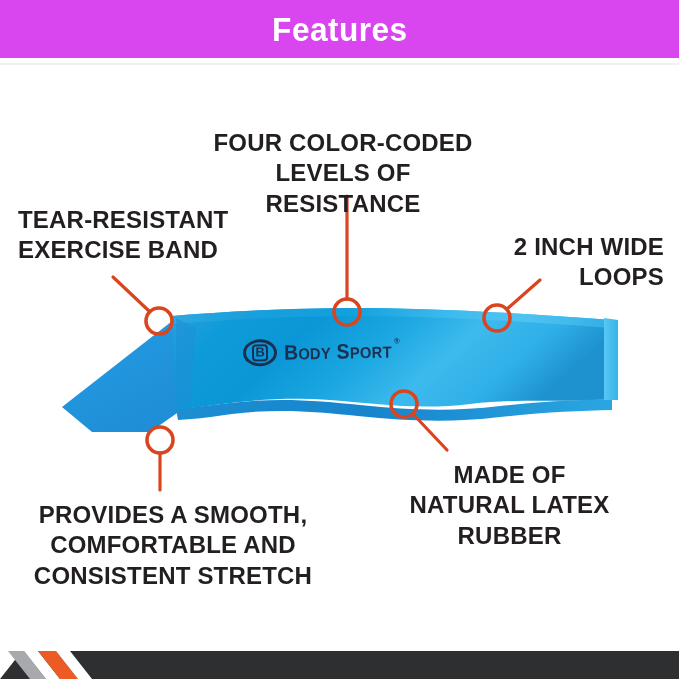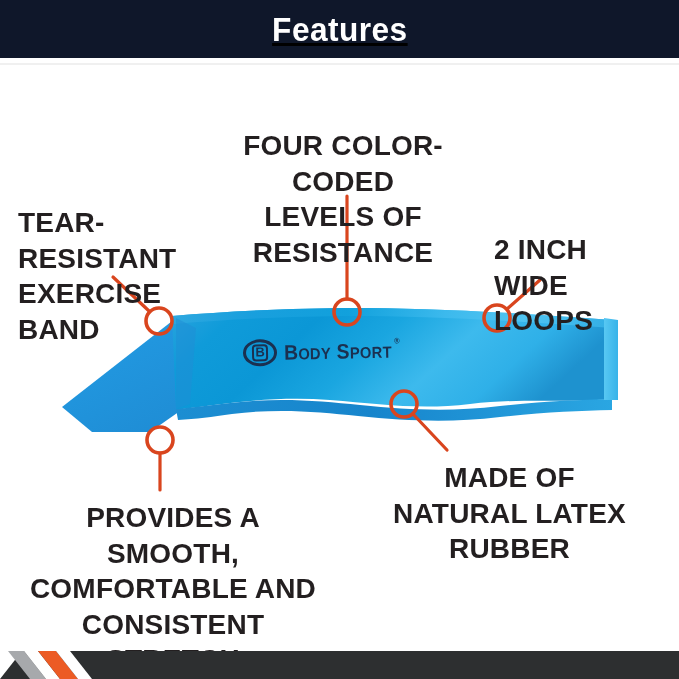--- a/index.html
+++ b/index.html
@@ -18,25 +18,24 @@
     overflow: hidden;
   }
 
   
   .header-bar {
     position: absolute;
     left: 0;
     top: 0;
     width: 679px;
     height: 58px;
-    background: #0f172a;
+    background: #d946ef;
     display: flex;
     align-items: center;
     justify-content: center;
-    text-decoration: underline;
   }
   .header-title {
     color: #ffffff;
     font-family: "Liberation Sans Narrow", "Liberation Sans", sans-serif;
     font-size: 34px;
     font-weight: bold;
     letter-spacing: 0.5px;
     transform: scaleX(0.93);
   }
   .header-rule {
@@ -54,30 +53,30 @@
     width: 679px;
     height: 2px;
     background: #f0f0f0;
   }
 
   
   .callout {
     position: absolute;
     color: #231f20;
     font-family: "Liberation Sans Narrow", "Liberation Sans", sans-serif;
-    font-size: 28px;
+    font-size: 24px;
     font-weight: bold;
     line-height: 1.27;
     letter-spacing: 0.2px;
     text-transform: uppercase;
     white-space: pre-line;
   }
   .callout-tear      { left: 18px;  top: 205px; width: 225px; text-align: left; }
   .callout-four      { left: 198px; top: 128px; width: 290px; text-align: center; }
-  .callout-loops     { left: 494px; top: 232px; width: 170px; text-align: left; }
+  .callout-loops     { left: 494px; top: 232px; width: 170px; text-align: right; }
   .callout-provides  { left: 28px;  top: 500px; width: 290px; text-align: center; }
   .callout-latex     { left: 392px; top: 460px; width: 235px; text-align: center; }
 
   
   .band-art {
     position: absolute;
     left: 0;
     top: 0;
     width: 679px;
     height: 679px;

